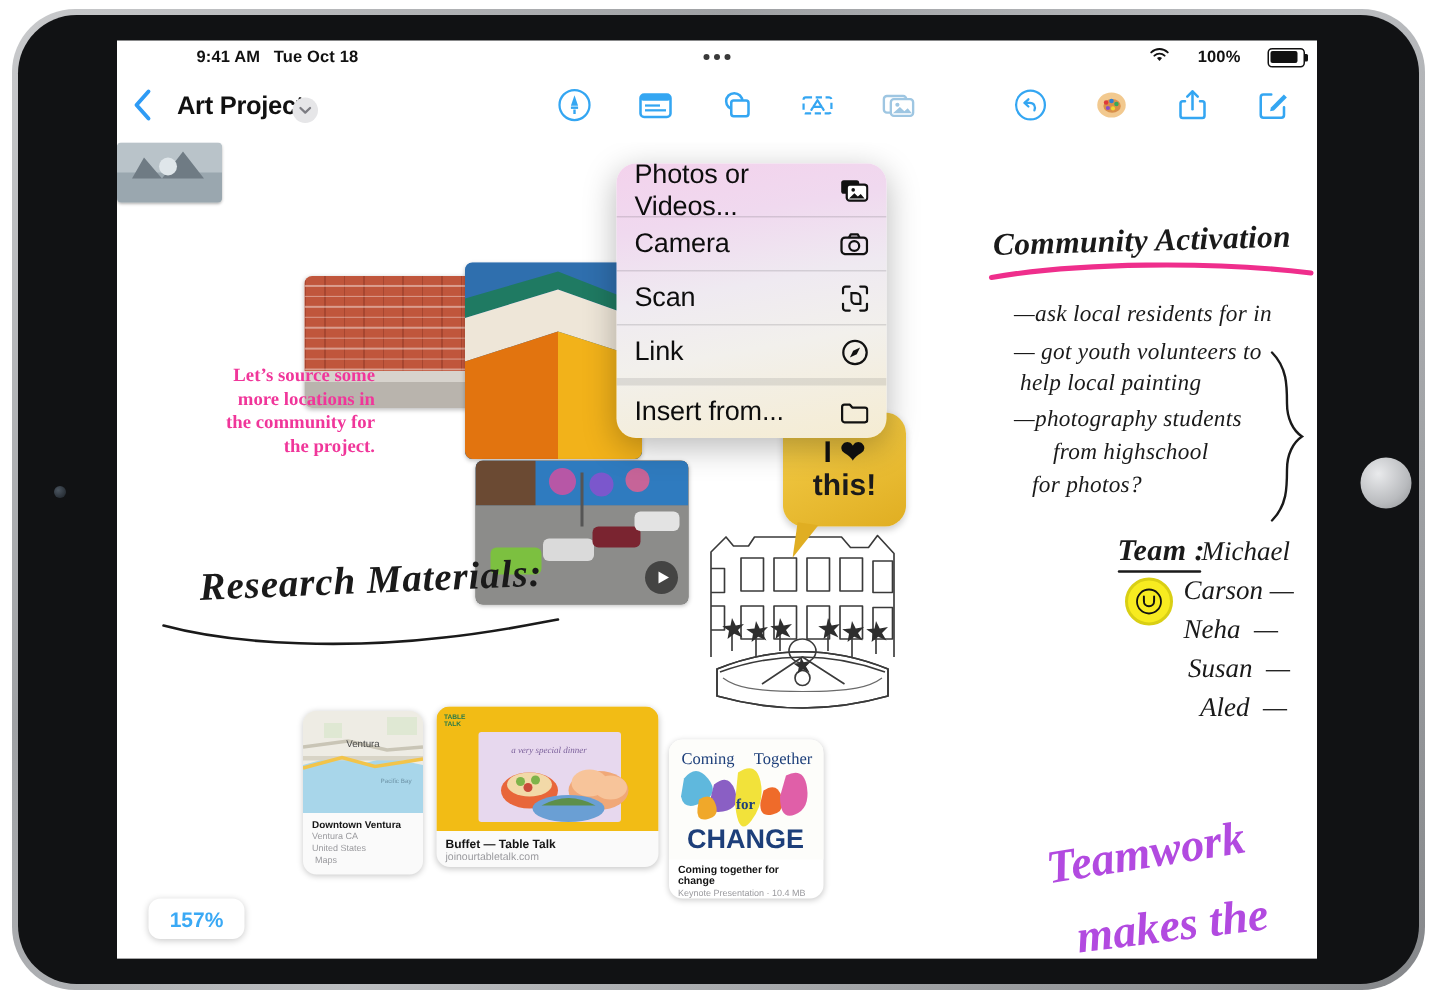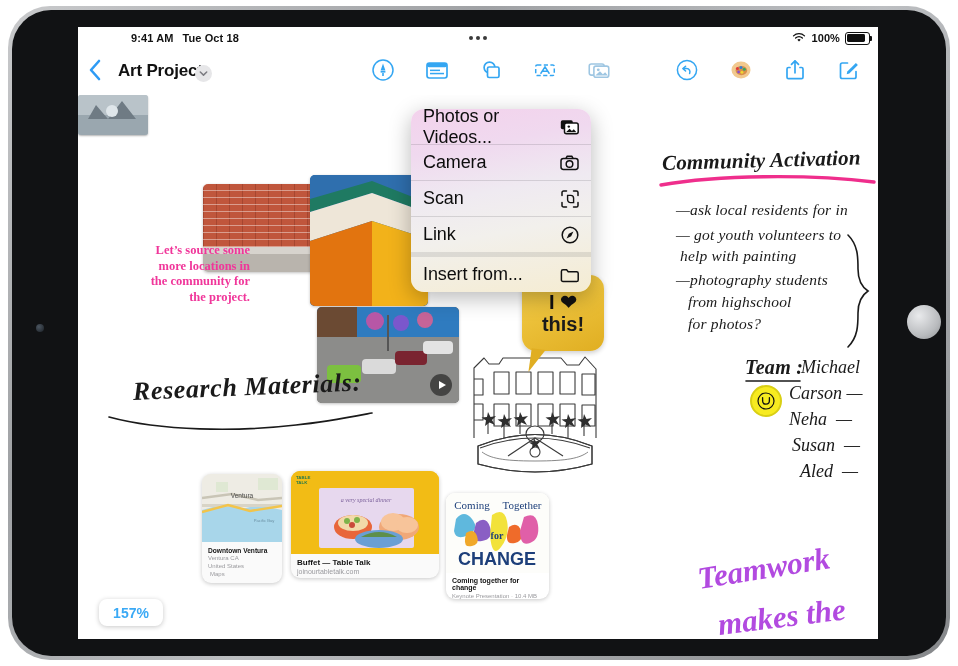--- a/index.html
+++ b/index.html
@@ -13,21 +13,21 @@
   .screen{position:absolute;left:78px;top:27px;width:800px;height:612px;background:#ffffff;overflow:hidden;}
   .home-btn{position:absolute;right:17px;top:305px;width:34px;height:34px;border-radius:50%;
       background:radial-gradient(circle at 35% 32%,#e9eaec,#b9bbbe 62%,#8e9093);}
   .cam-dot{position:absolute;left:36px;top:324px;width:8px;height:8px;border-radius:50%;
       background:radial-gradient(circle at 35% 35%,#4b5560,#1b2026);}
 
   
   .statusbar{position:absolute;left:0;top:0;width:800px;height:22px;display:flex;align-items:center;
       font-size:11px;font-weight:bold;color:#111;letter-spacing:.1px;}
   .sb-left{position:absolute;left:7px;display:flex;gap:9px;align-items:flex-end;padding-left:46px;}
-  .sb-right{position:absolute;right:8px;display:flex;gap:5px;align-items:center;}
+  .sb-right{position:absolute;right:8px;display:flex;gap:18px;align-items:center;}
   .sb-handle{position:absolute;left:50%;transform:translateX(-50%);top:9px;display:flex;gap:3px;}
   .sb-handle i{width:4px;height:4px;border-radius:50%;background:#3a3a3a;display:block;}
   .batt{width:23px;height:11px;border:1.3px solid #111;border-radius:3px;position:relative;}
   .batt:after{content:"";position:absolute;right:-3.4px;top:3px;width:2px;height:5px;background:#111;border-radius:0 1px 1px 0;}
   .batt i{position:absolute;left:1.2px;top:1.2px;bottom:1.2px;width:18px;background:#111;border-radius:1.4px;display:block;}
 
   
   .navbar{position:absolute;left:0;top:22px;width:800px;height:46px;background:#fff;}
   .nav-back{position:absolute;left:10px;top:9px;width:26px;height:28px;cursor:pointer;}
   .nav-title{position:absolute;left:40px;top:12px;font-size:17px;font-weight:bold;color:#111;letter-spacing:-.2px;}
@@ -327,23 +327,23 @@
         <div style="color:#111">I ❤</div>
         <div>this!</div>
       </div>
 
       <div class="hw hw-title">Community Activation</div>
       <svg class="hw" style="left:580px;top:78px;" width="220" height="16" viewBox="0 0 220 16">
         <path d="M3 12C60 2 150 1 216 9" stroke="#ef2e8c" stroke-width="3.4" fill="none" stroke-linecap="round"></path>
       </svg>
       <div class="hw hw-line" style="left:598px;top:106px;">—ask local residents for in</div>
       <div class="hw hw-line" style="left:598px;top:131px;">— got youth volunteers to</div>
-      <div class="hw hw-line" style="left:602px;top:152px;">help with painting</div>
+      <div class="hw hw-line" style="left:602px;top:152px;">help local painting</div>
       <div class="hw hw-line" style="left:598px;top:176px;">—photography students</div>
-      <div class="hw hw-line" style="left:610px;top:198px;font-family:Liberation Serif, serif;">from highschool</div>
+      <div class="hw hw-line" style="left:624px;top:198px;font-family:Liberation Serif, serif;">from highschool</div>
       <div class="hw hw-line" style="left:610px;top:220px;">for photos?</div>
 
       <svg class="hw" style="left:764px;top:136px;" width="30" height="120" viewBox="0 0 30 120">
         <path d="M6 4c10 10 10 22 10 34 0 10 4 18 10 22-6 4-10 12-10 22 0 12 0 24-10 34" stroke="#1a1a1a" stroke-width="1.6" fill="none" stroke-linecap="round"></path>
       </svg>
 
       <div class="hw hw-team">Team :</div>
       <svg class="hw" style="left:666px;top:282px;" width="58" height="8" viewBox="0 0 58 8">
         <path d="M2 4h54" stroke="#1a1a1a" stroke-width="1.6" stroke-linecap="round"></path>
       </svg>

